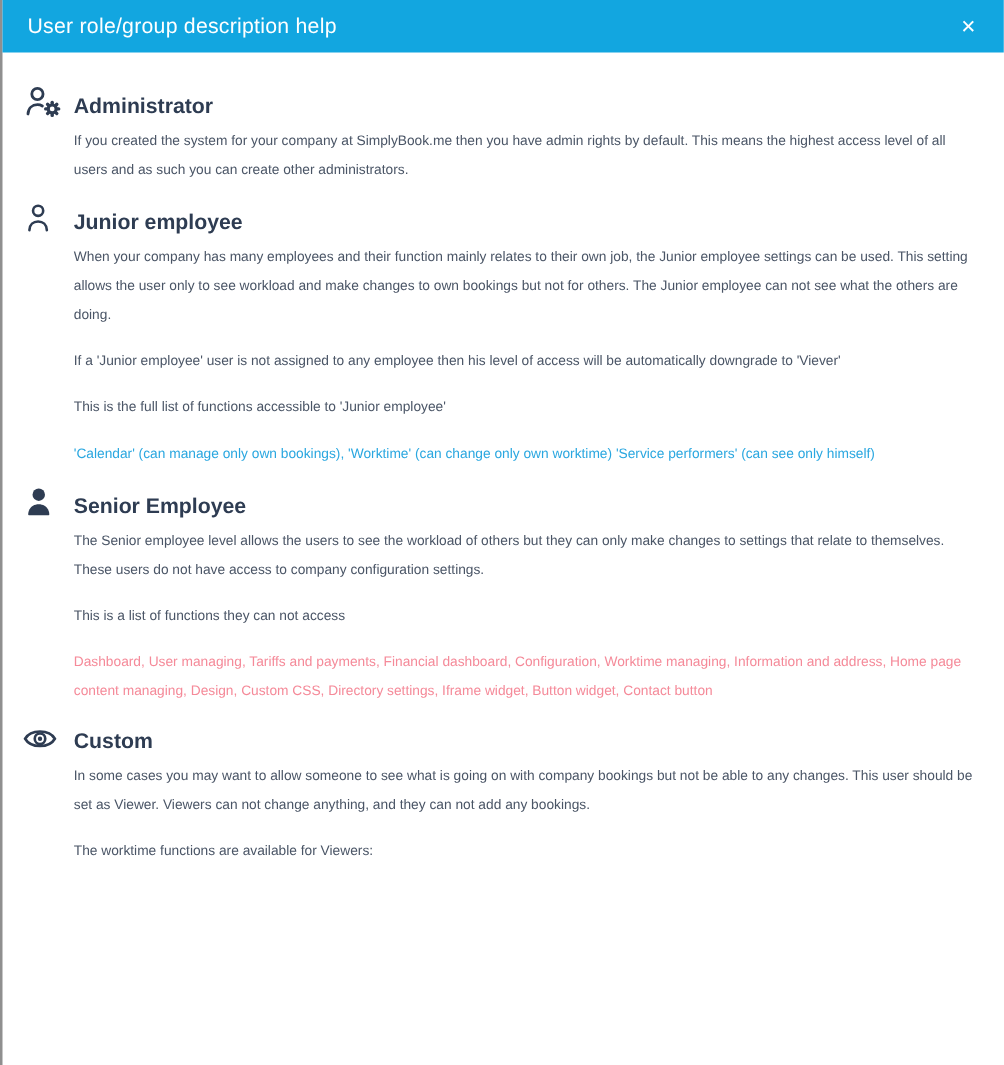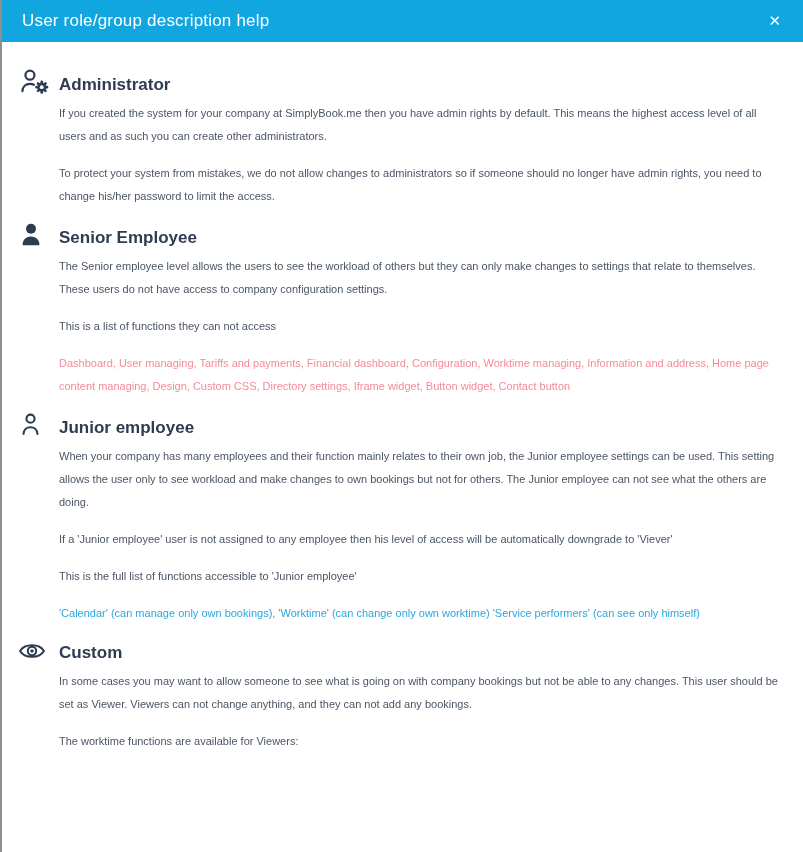--- a/index.html
+++ b/index.html
@@ -73,54 +73,53 @@
                   <rect x="-1.2" y="-5.8" width="2.4" height="11.6" rx="1.1" transform="rotate(135)"></rect>
                 </g>
                 <circle r="3.9" fill="#2e3c52"></circle>
                 <circle r="1.7" fill="#fff"></circle>
               </g>
             </svg>
           </span>
           <h2 class="section-title">Administrator</h2>
         </div>
         <p class="para normal">If you created the system for your company at SimplyBook.me then you have admin rights by default. This means the highest access level of all users and as such you can create other administrators.</p>
-        <p class="para normal">To protect your system from mistakes, we do not allow changes to administrators so if someone should no longer have admin rights, you need to change his/her password to limit the access.</p>
-      </section>
-      <section class="section">
-        <div class="section-head">
-          <span class="icon-cell">
-            <svg width="26" height="26" viewBox="0 0 24 24">
-              <circle cx="12" cy="6.2" r="4.6" fill="#2e3c52"></circle>
-              <path d="M4.2 20.6c.3-4.6 3.6-7.3 7.8-7.3s7.5 2.7 7.8 7.3c0 .5-.3.8-.8.8H5c-.5 0-.8-.3-.8-.8z" fill="#2e3c52"></path>
-            </svg>
-          </span>
-          <h2 class="section-title">Senior Employee</h2>
-        </div>
-        <p class="para normal">The Senior employee level allows the users to see the workload of others but they can only make changes to settings that relate to themselves. These users do not have access to company configuration settings.</p>
-        <p class="para normal">This is a list of functions they can not access</p>
-        <p class="para pink">Dashboard, User managing, Tariffs and payments, Financial dashboard, Configuration, Worktime managing, Information and address, Home page content managing, Design, Custom CSS, Directory settings, Iframe widget, Button widget, Contact button</p>
       </section>
       <section class="section">
         <div class="section-head">
           <span class="icon-cell">
             <svg width="25" height="26" viewBox="0 0 24 24">
               <circle cx="12" cy="5.9" r="3.9" fill="none" stroke="#2e3c52" stroke-width="2"></circle>
               <path d="M5.3 20.7c.2-4.2 3-6.6 6.7-6.6s6.5 2.4 6.7 6.6" fill="none" stroke="#2e3c52" stroke-width="2" stroke-linecap="round"></path>
             </svg>
           </span>
           <h2 class="section-title">Junior employee</h2>
         </div>
         <p class="para normal">When your company has many employees and their function mainly relates to their own job, the Junior employee settings can be used. This setting allows the user only to see workload and make changes to own bookings but not for others. The Junior employee can not see what the others are doing.</p>
         <p class="para normal">If a 'Junior employee' user is not assigned to any employee then his level of access will be automatically downgrade to 'Viever'</p>
         <p class="para normal">This is the full list of functions accessible to 'Junior employee'</p>
         <p class="para link">'Calendar' (can manage only own bookings), 'Worktime' (can change only own worktime) 'Service performers' (can see only himself)</p>
       </section>
       <section class="section">
         <div class="section-head">
           <span class="icon-cell">
+            <svg width="26" height="26" viewBox="0 0 24 24">
+              <circle cx="12" cy="6.2" r="4.6" fill="#2e3c52"></circle>
+              <path d="M4.2 20.6c.3-4.6 3.6-7.3 7.8-7.3s7.5 2.7 7.8 7.3c0 .5-.3.8-.8.8H5c-.5 0-.8-.3-.8-.8z" fill="#2e3c52"></path>
+            </svg>
+          </span>
+          <h2 class="section-title">Senior Employee</h2>
+        </div>
+        <p class="para normal">The Senior employee level allows the users to see the workload of others but they can only make changes to settings that relate to themselves. These users do not have access to company configuration settings.</p>
+        <p class="para normal">This is a list of functions they can not access</p>
+        <p class="para pink">Dashboard, User managing, Tariffs and payments, Financial dashboard, Configuration, Worktime managing, Information and address, Home page content managing, Design, Custom CSS, Directory settings, Iframe widget, Button widget, Contact button</p>
+      </section>
+      <section class="section">
+        <div class="section-head">
+          <span class="icon-cell">
             <svg width="28" height="24" viewBox="0 0 24 20">
               <path d="M1.8 10C5.6 3.4 18.4 3.4 22.2 10 18.4 16.6 5.6 16.6 1.8 10Z" fill="none" stroke="#2e3c52" stroke-width="1.8"></path>
               <circle cx="12" cy="10" r="3.6" fill="none" stroke="#2e3c52" stroke-width="1.8"></circle>
               <circle cx="12" cy="10" r="1.5" fill="#2e3c52"></circle>
             </svg>
           </span>
           <h2 class="section-title">Custom</h2>
         </div>
         <p class="para normal">In some cases you may want to allow someone to see what is going on with company bookings but not be able to any changes. This user should be set as Viewer. Viewers can not change anything, and they can not add any bookings.</p>
         <p class="para normal">The worktime functions are available for Viewers:</p>

